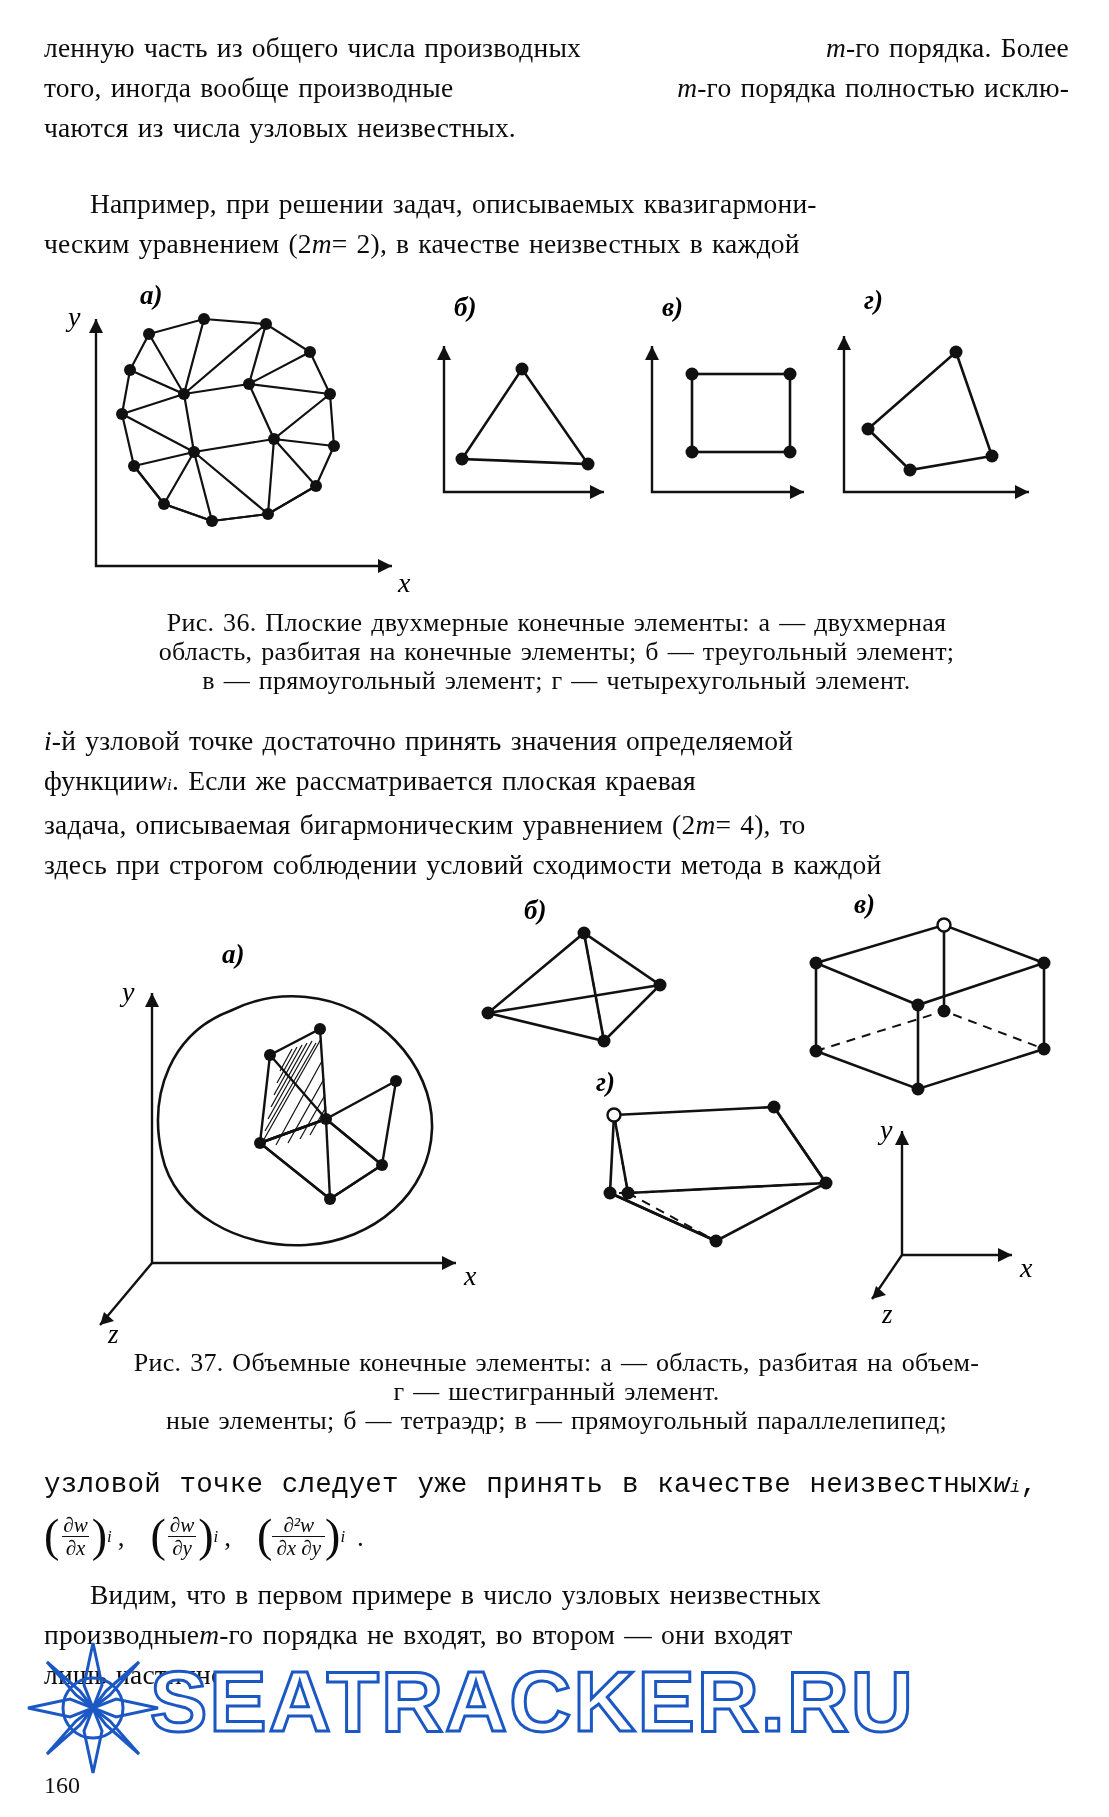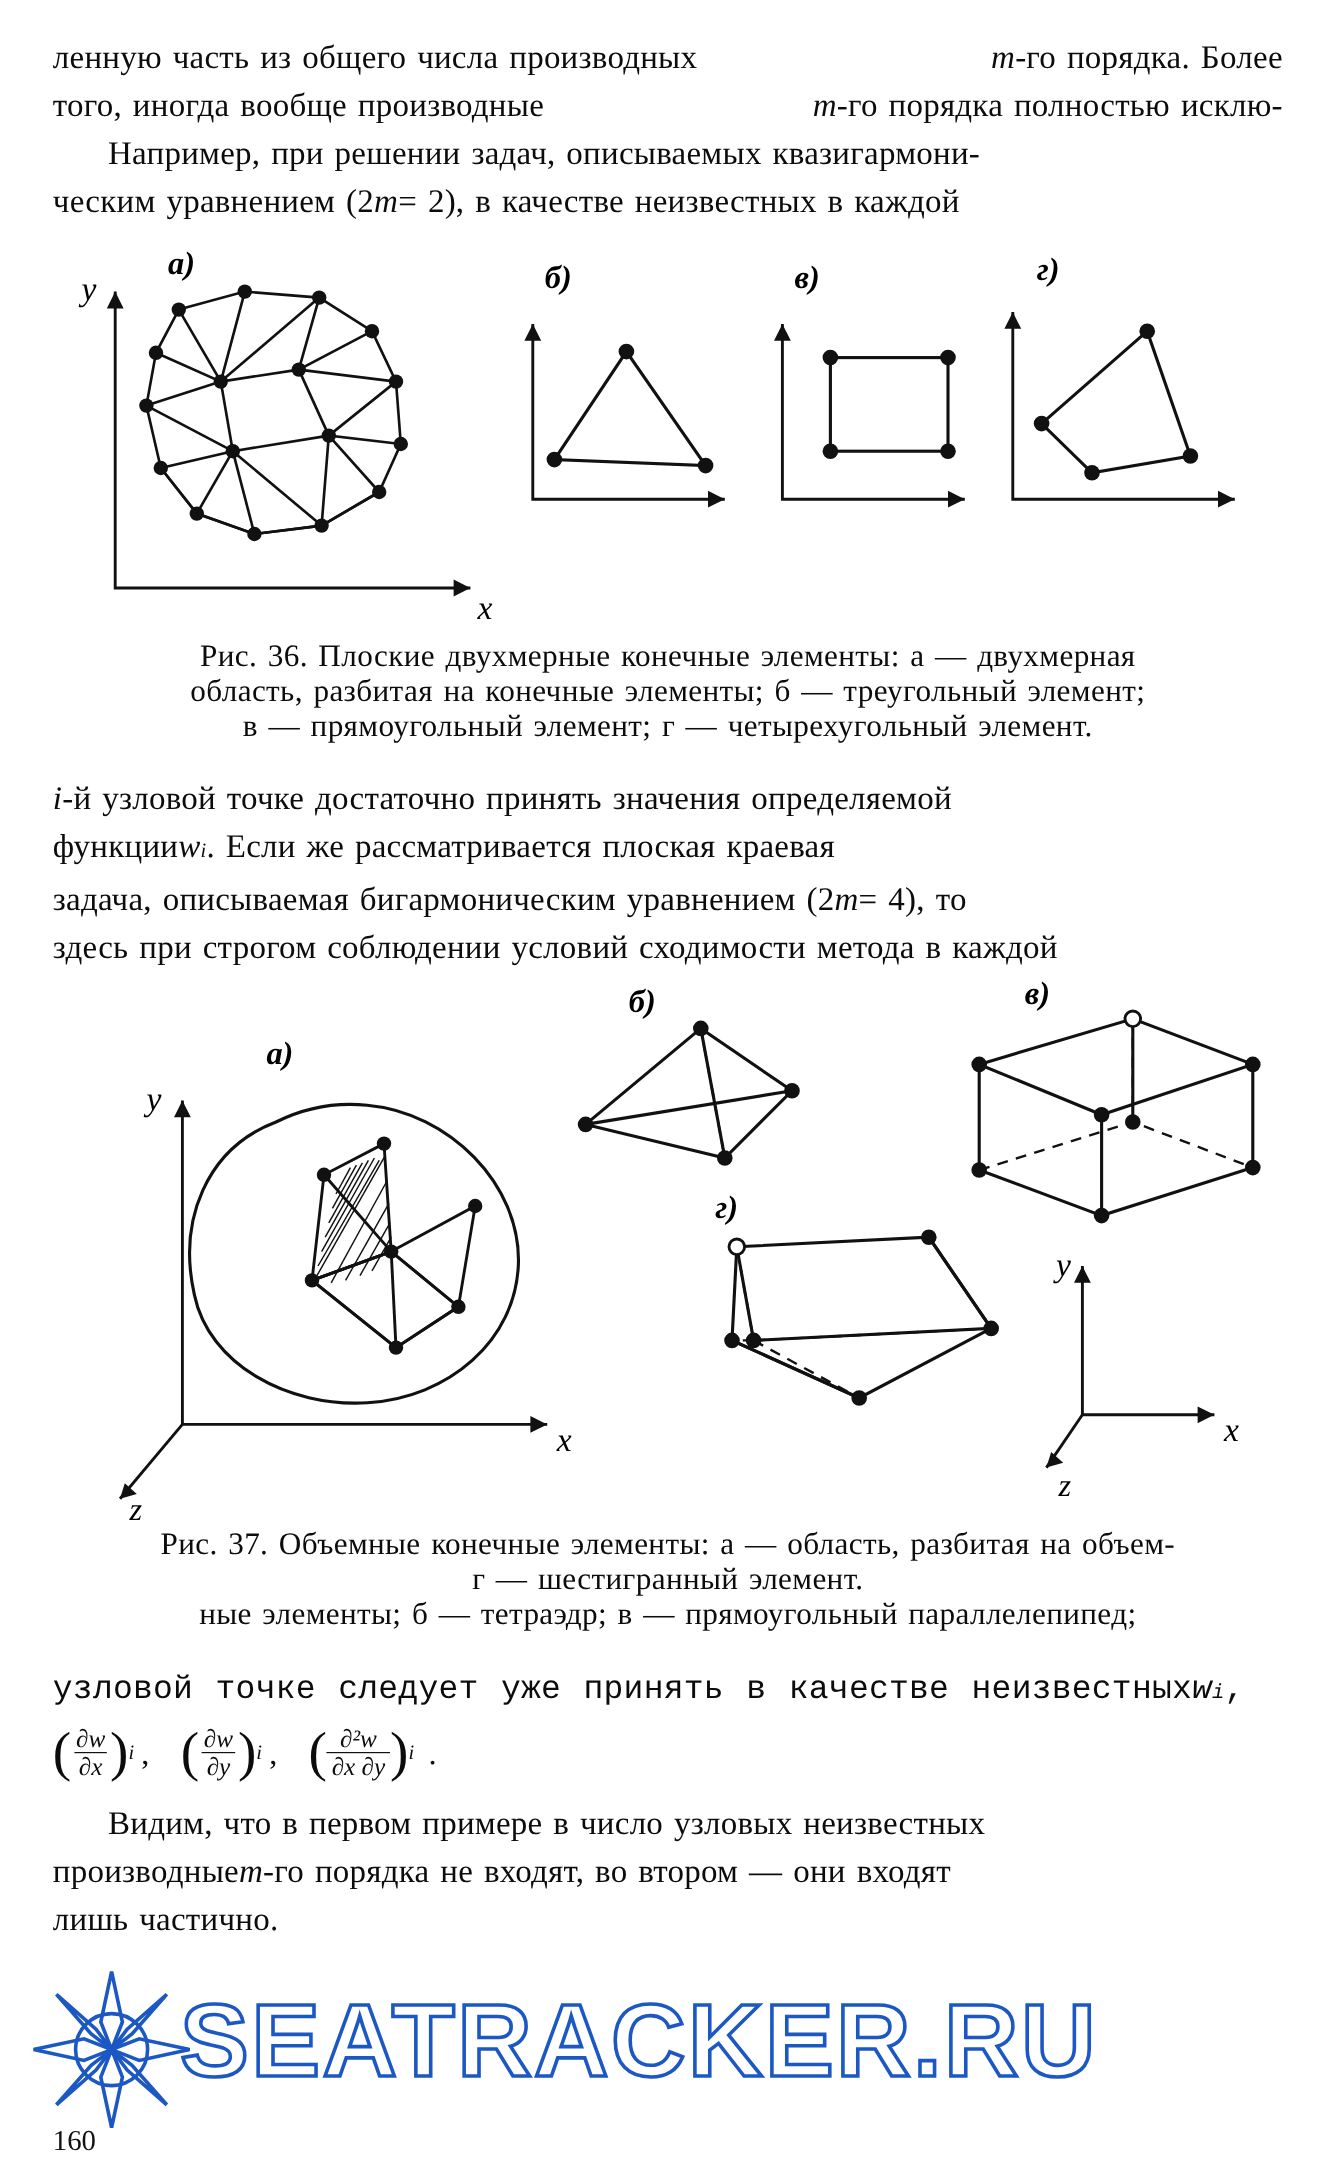--- a/index.html
+++ b/index.html
@@ -110,24 +110,27 @@
           <span>-го порядка. Более</span>
         </span>
     </div>
     <div class="para" style="display:flex;justify-content:space-between;">
       <span>того, иногда вообще производные </span>
       <span style="display:flex;">
           <span class="ital">m</span>
           <span>-го порядка полностью исклю-</span>
         </span>
     </div>
+    <div class="para">
+      <span>чаются из числа узловых неизвестных.</span>
+    </div>
   </div>
 
   <div>
-    <div class="para indent" style="display:flex;">
+    <div class="para indent" style="display:flex;margin-top:36px;">
       <span style="text-indent:46px;">Например, при решении задач, описываемых квазигармони-</span>
     </div>
     <div class="para" style="display:flex;">
       <span>ческим уравнением (2</span>
       <span class="ital">m</span>
       <span> = 2), в качестве неизвестных в каждой</span>
     </div>
   </div>
 
   <div class="figwrap" style="margin-top:10px;height:330px;">

